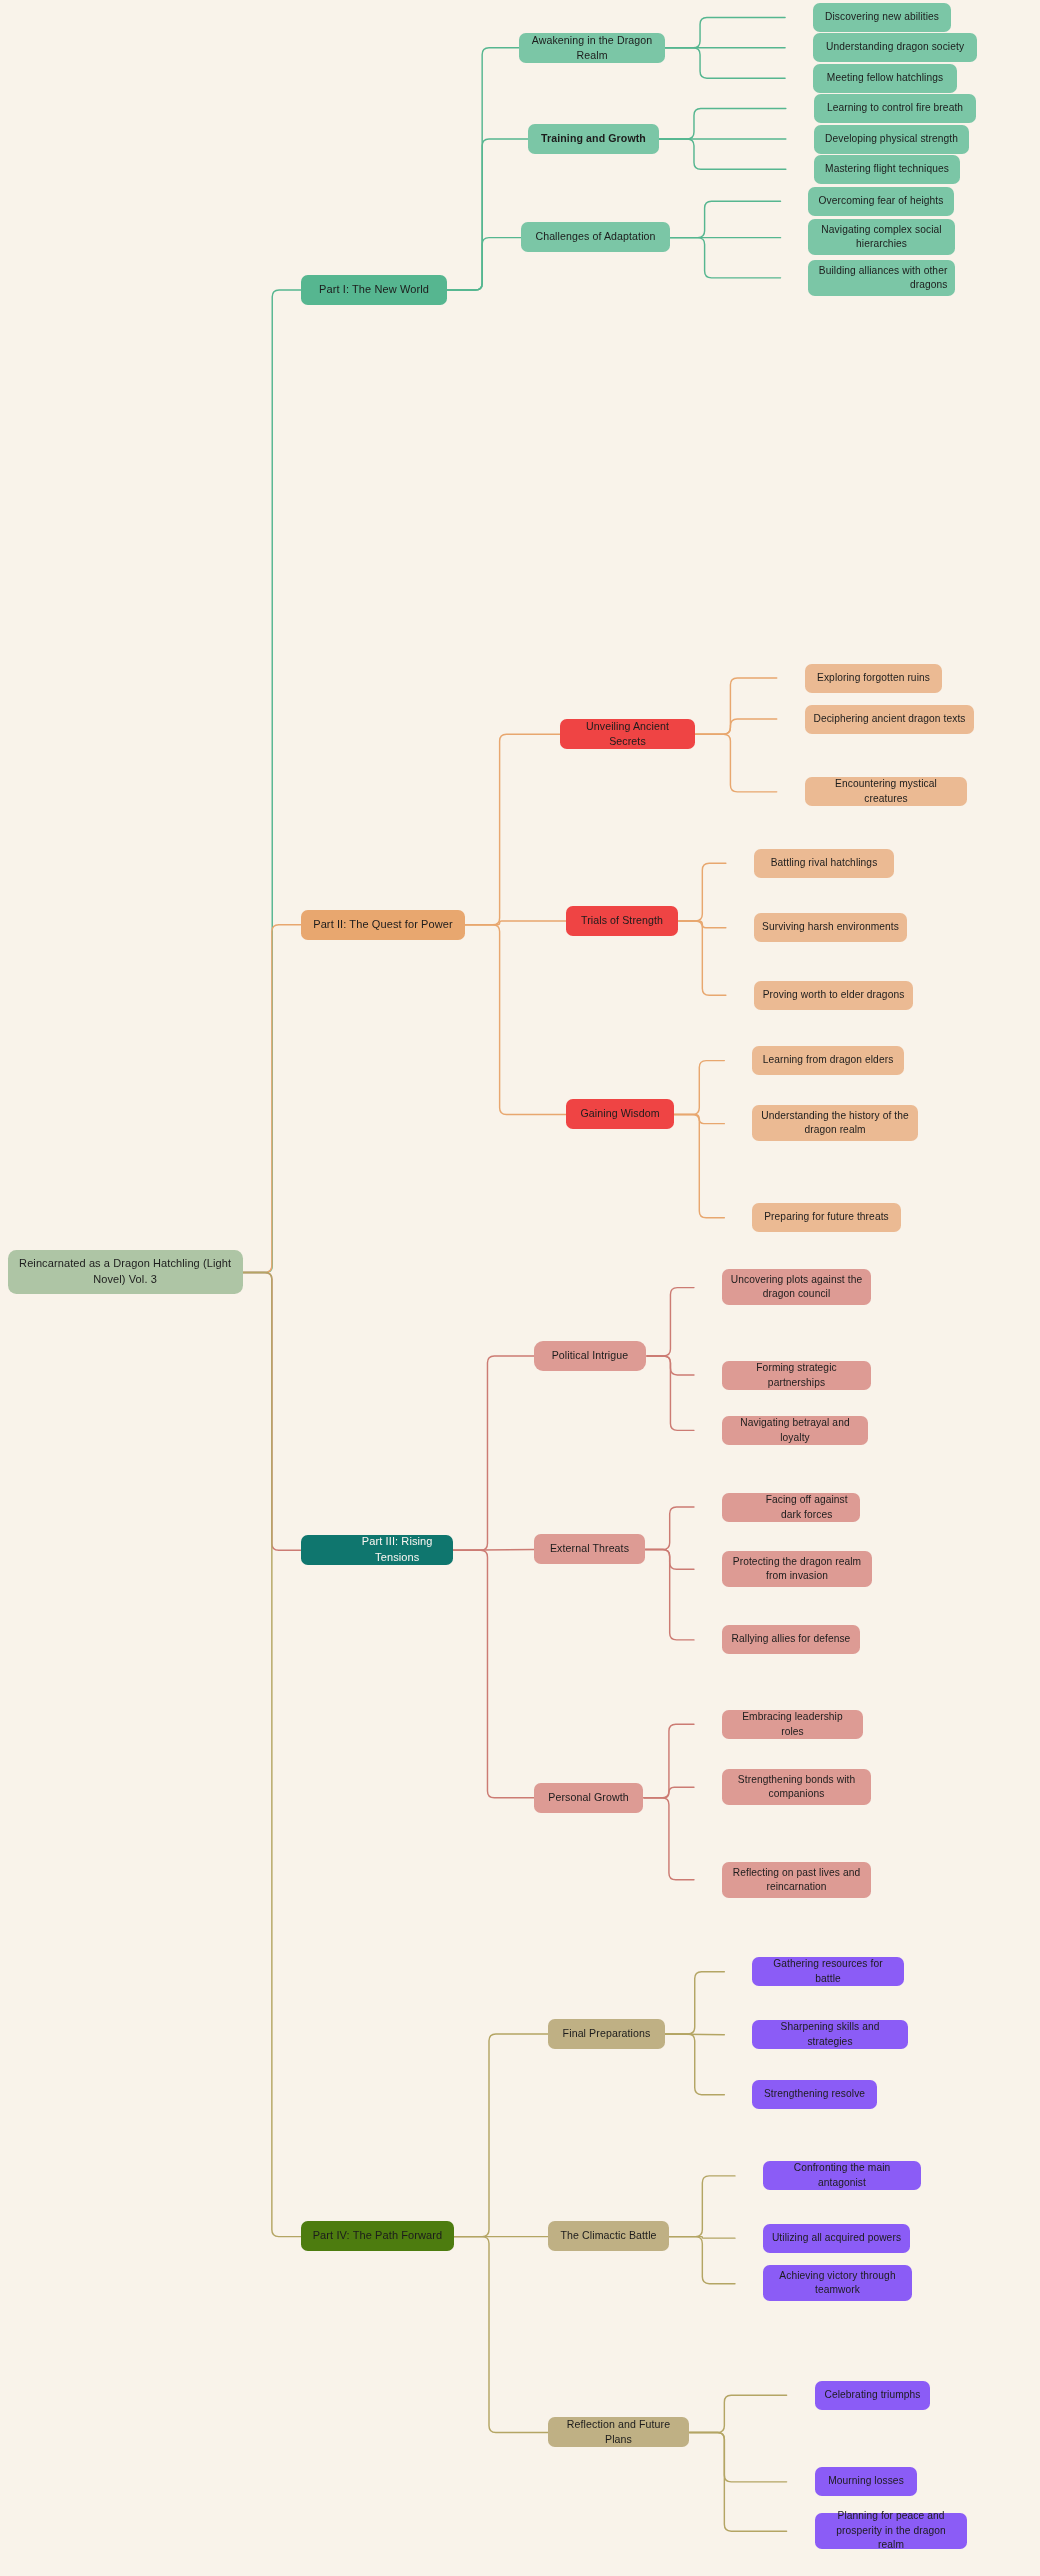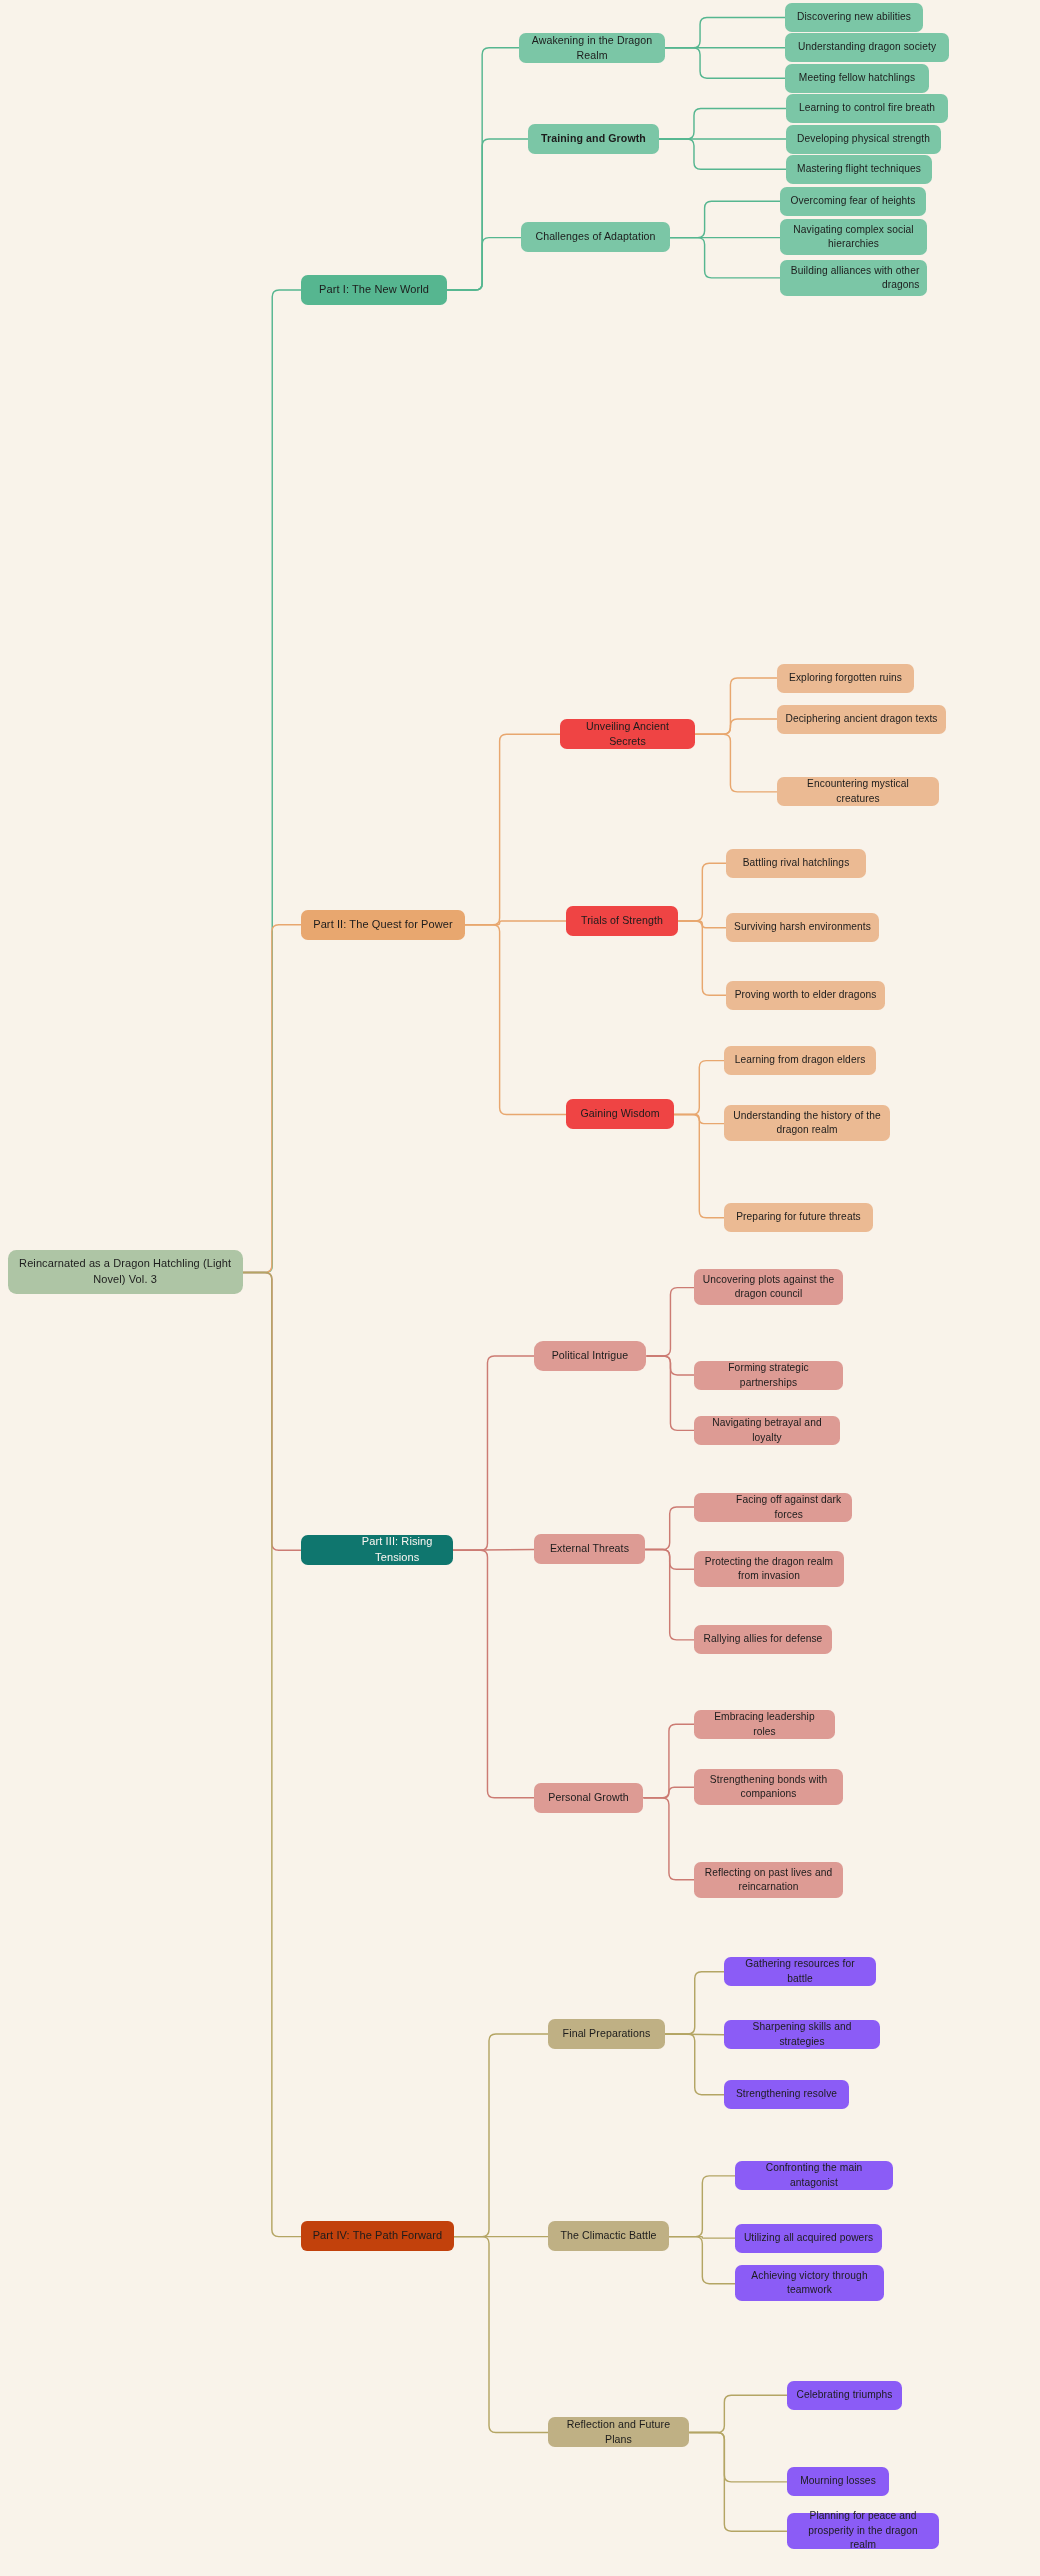--- a/index.html
+++ b/index.html
@@ -20,27 +20,27 @@
     line-height:1.42;
     padding:3px 7.6px;
     color:#1c1c1c;
     letter-spacing:0.1px;
   }
   .root{background:#aec5a5;font-size:11px;color:#1d1d1d;border-radius:8.4px;}
   .lvl1{font-size:11px;}
   .lvl1.g{background:#56b690;}
   .lvl1.o{background:#e8a76f;}
   .lvl1.r{background:#0f766e;color:#fdf6f2;padding-left:48px;}
-  .lvl1.k{background:#c2410c;border-radius:6px;}
+  .lvl1.k{background:#4d7c0f;}
   .lvl2{font-size:10.6px;}
   .lvl2.g{background:#7bc6a6;}
   .lvl2.o{background:#ef4444;}
   .lvl2.r{background:#dd9b94;}
   .lvl2.k{background:#bfb084;}
-  .lvl3{font-size:10.2px;}
+  .lvl3{font-size:10.2px;margin-left:28px;}
   .lvl3.g{background:#7bc6a6;}
   .lvl3.o{background:#ebba93;}
   .lvl3.r{background:#dd9b94;}
   .lvl3.k{background:#8b5cf6;}
 </style>
 </head>
 <body>
 
 <div id="canvas">
   <svg id="wires" viewBox="0 0 1371 3393" width="1041" height="2576">
@@ -135,21 +135,21 @@
   <div class="node lvl3 o" style="left:724px;top:1203px;width:149px;height:29px;">Preparing for future threats</div>
 
   <div class="node lvl1 r" style="left:301px;top:1535px;width:152px;height:30px;">Part III: Rising Tensions</div>
 
   <div class="node lvl2 r" style="left:534px;top:1341px;width:112px;height:30px;border-radius:9px;">Political Intrigue</div>
   <div class="node lvl3 r" style="left:694px;top:1269px;width:149px;height:36px;">Uncovering plots against the dragon council</div>
   <div class="node lvl3 r" style="left:694px;top:1361px;width:149px;height:29px;">Forming strategic partnerships</div>
   <div class="node lvl3 r" style="left:694px;top:1416px;width:146px;height:29px;">Navigating betrayal and loyalty</div>
 
   <div class="node lvl2 r" style="left:534px;top:1534px;width:111px;height:30px;">External Threats</div>
-  <div class="node lvl3 r" style="left:694px;top:1493px;width:158px;height:29px;padding-left:39px;">Facing off against dark forces</div>
+  <div class="node lvl3 r" style="left:694px;top:1493px;width:138px;height:29px;padding-left:39px;">Facing off against dark forces</div>
   <div class="node lvl3 r" style="left:694px;top:1551px;width:150px;height:36px;">Protecting the dragon realm from invasion</div>
   <div class="node lvl3 r" style="left:694px;top:1625px;width:138px;height:29px;">Rallying allies for defense</div>
 
   <div class="node lvl2 r" style="left:534px;top:1783px;width:109px;height:30px;">Personal Growth</div>
   <div class="node lvl3 r" style="left:694px;top:1710px;width:141px;height:29px;">Embracing leadership roles</div>
   <div class="node lvl3 r" style="left:694px;top:1769px;width:149px;height:36px;">Strengthening bonds with companions</div>
   <div class="node lvl3 r" style="left:694px;top:1862px;width:149px;height:36px;">Reflecting on past lives and reincarnation</div>
 
   <div class="node lvl1 k" style="left:301px;top:2221px;width:153px;height:30px;">Part IV: The Path Forward</div>
 

